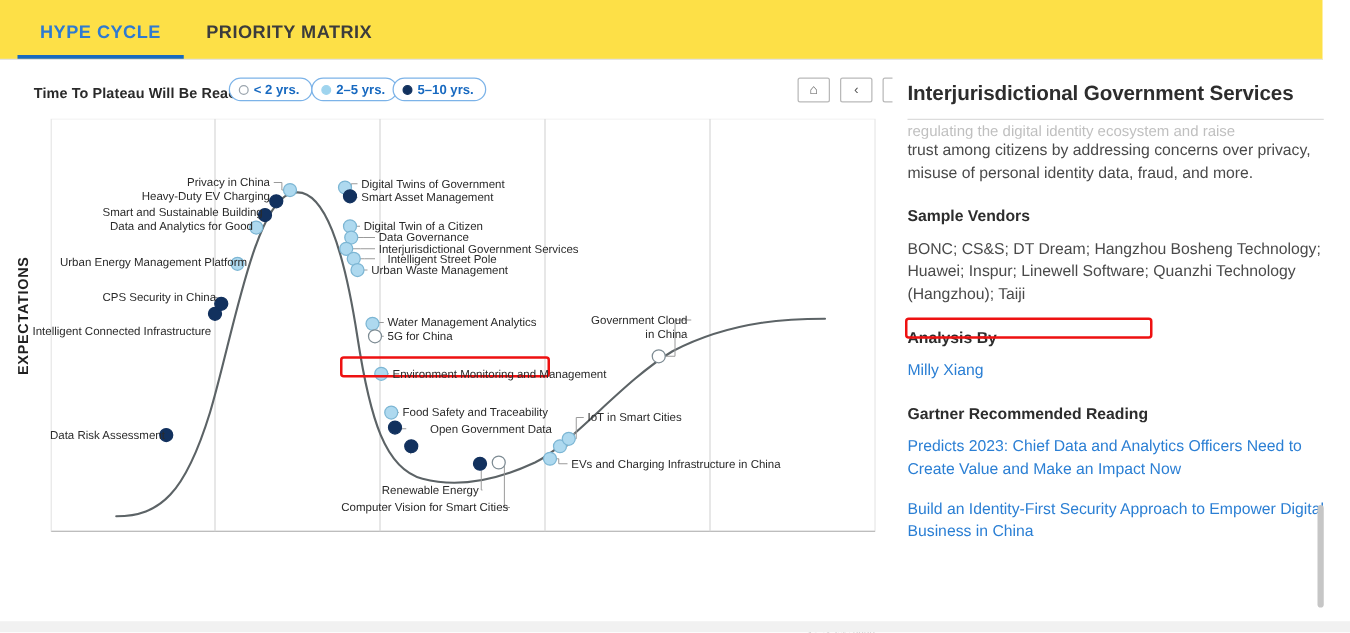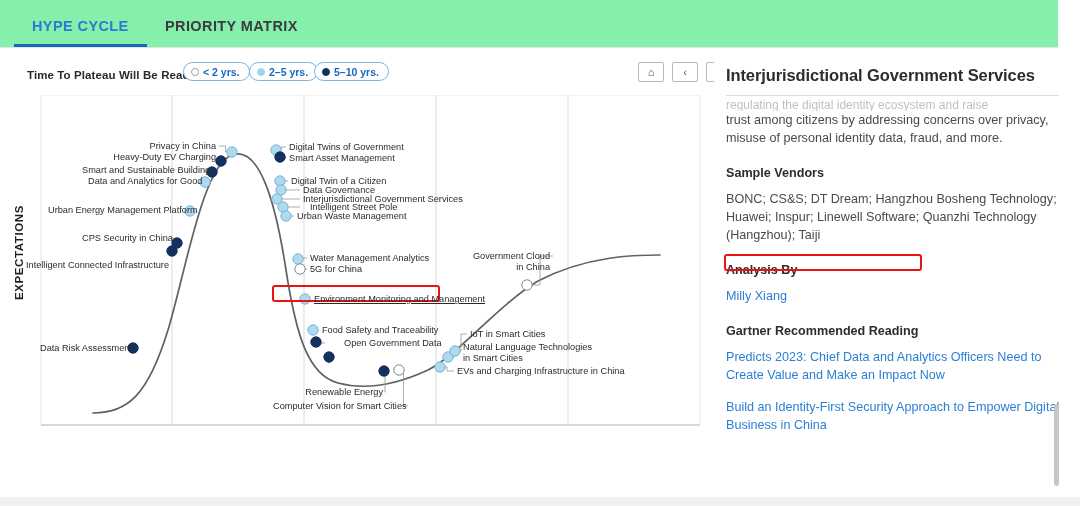--- a/index.html
+++ b/index.html
@@ -8,21 +8,21 @@
     width: 1080px; height: 506px;
     background: #ffffff;
     font-family: "Liberation Sans", sans-serif;
     overflow: hidden;
   }
   #app { position: relative; width: 1080px; height: 506px; background: #fff; }
 
   
   .tabbar {
     position: absolute; left: 0; top: 0; width: 1058px; height: 48px;
-    border-bottom: 1px solid #e3e3e3; background: #86efac;
+    border-bottom: 1px solid #e3e3e3; background: #fde047;
   }
   .tab {
     position: absolute; top: 18px;
     font-size: 14.5px; font-weight: 600; letter-spacing: .4px;
     color: #3c3c3c; cursor: pointer;
   }
   .tab.active { color: #2e7ad1; }
   .tab#tab-hype { left: 32px; }
   .tab#tab-matrix { left: 165px; }
   .tab-underline {
@@ -242,27 +242,26 @@
       <div class="node-label r" style="left: 128px; top: 46px; width: 80px;">Privacy in China</div>
       <div class="node-label" style="left: 281px; top: 47px; width: 120px;">Digital Twins of Government</div>
       <div class="node-label" style="left: 281px; top: 58px; width: 112px;">Smart Asset Management</div>
       <div class="node-label" style="left: 283px; top: 81px; width: 104px;">Digital Twin of a Citizen</div>
       <div class="node-label" style="left: 295px; top: 90px; width: 90px;">Data Governance</div>
       <div class="node-label" style="left: 295px; top: 99px; width: 168px;">Interjurisdictional Government Services</div>
       <div class="node-label" style="left: 282px; top: 107px; width: 98px; padding-left: 20px;">Intelligent Street Pole</div>
       <div class="node-label" style="left: 289px; top: 116px; width: 118px;">Urban Waste Management</div>
       <div class="node-label" style="left: 302px; top: 158px; width: 126px;">Water Management Analytics</div>
       <div class="node-label" style="left: 302px; top: 169px; width: 62px;">5G for China</div>
-      <div class="node-label" style="left: 306px; top: 199px; width: 158px; text-decoration: underline;">Environment Monitoring and Management</div>
+      <div class="node-label" style="left: 306px; top: 199px; width: 158px;">Environment Monitoring and Management</div>
       <div class="node-label" style="left: 314px; top: 230px; width: 112px;">Food Safety and Traceability</div>
       <div class="node-label" style="left: 336px; top: 243px; width: 110px;">Open Government Data</div>
       <div class="node-label r" style="left: 279px; top: 292px; width: 96px;">Renewable Energy</div>
       <div class="node-label r" style="left: 265px; top: 306px; width: 132px;">Computer Vision for Smart Cities</div>
       <div class="node-label" style="left: 449px; top: 271px; width: 155px;">EVs and Charging Infrastructure in China</div>
-      <div class="node-label" style="left: 455px; top: 247px; width: 135px;">Natural Language Technologies<br>in Smart Cities</div>
       <div class="node-label" style="left: 462px; top: 234px; width: 80px;">IoT in Smart Cities</div>
       <div class="node-label r" style="left: 447px; top: 156px; width: 95px;">Government Cloud<br>in China</div>
     </div>
 
   <div class="rpanel">
     <div class="rp-title">Interjurisdictional Government Services</div>
     <div class="rp-rule"></div>
     <div class="rp-body">
       <p class="rp-clip">regulating the digital identity ecosystem and raise</p>
       <p class="rp-para">trust among citizens by addressing concerns over privacy, misuse of personal identity data, fraud, and more.</p>

